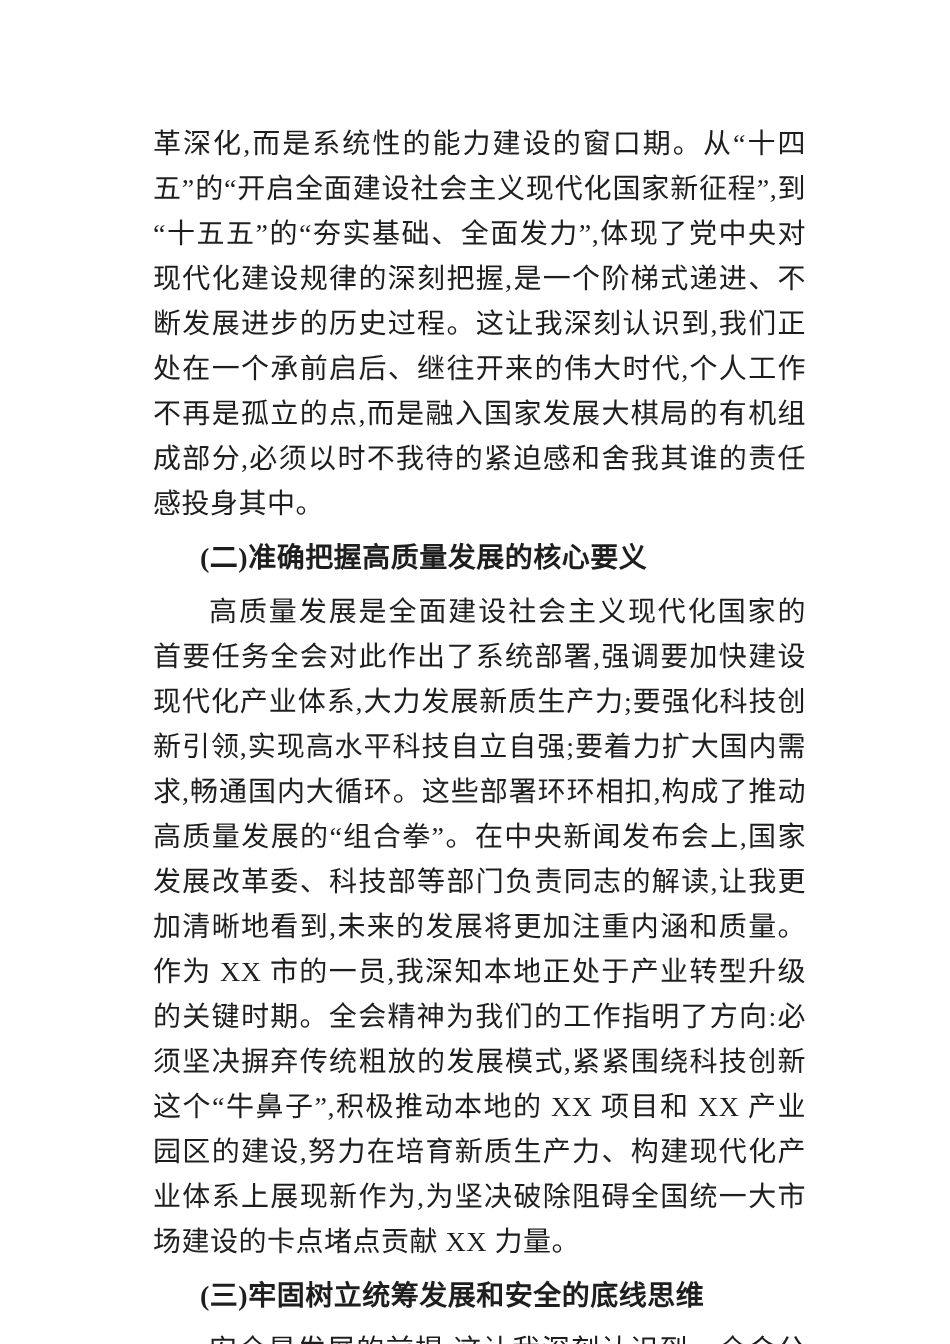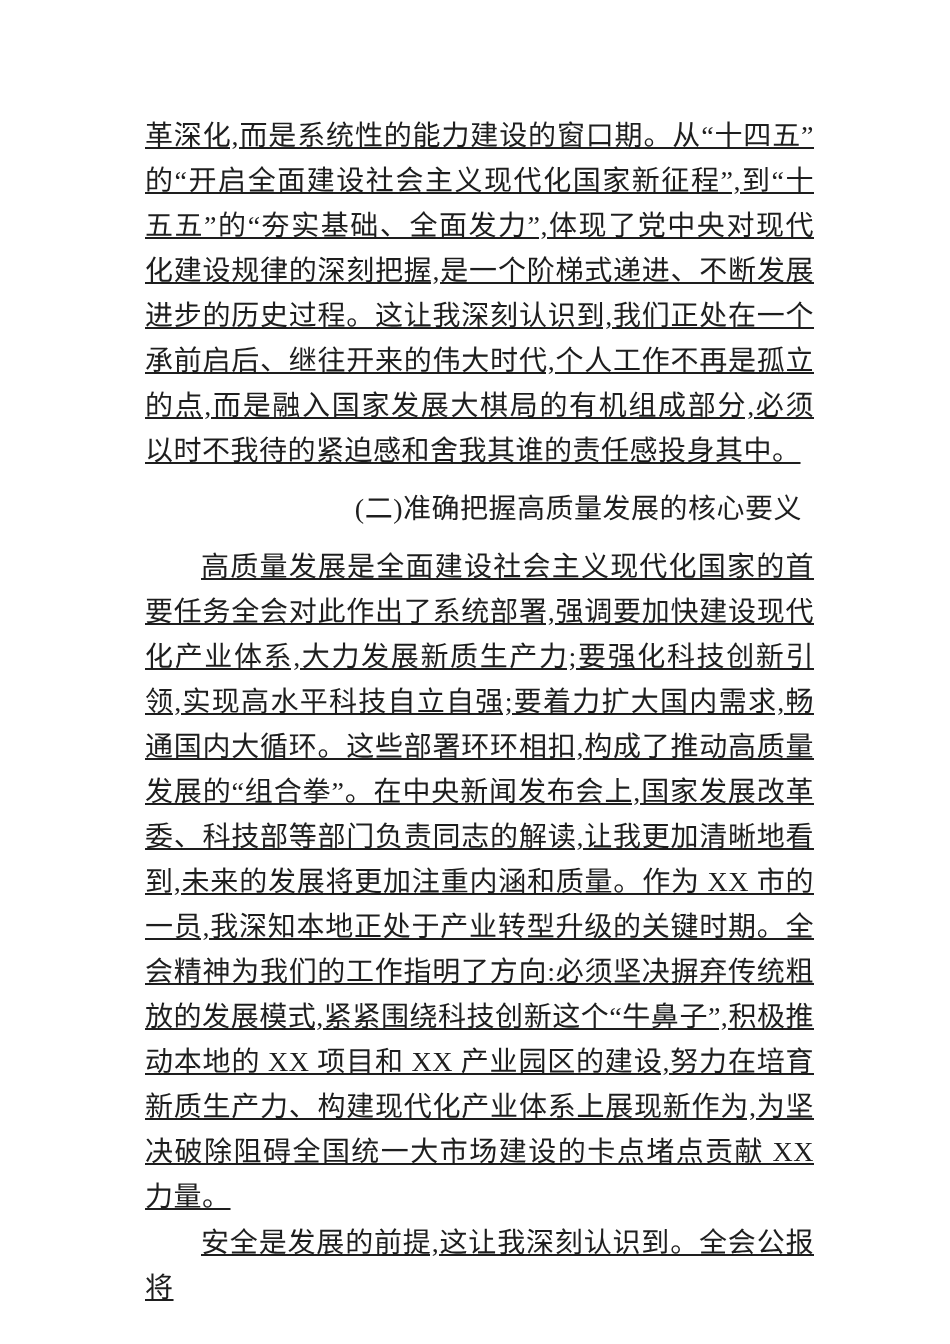--- a/index.html
+++ b/index.html
@@ -16,45 +16,45 @@
     font-family: "Liberation Serif", "DejaVu Serif", serif;
   }
   .content {
     position: absolute;
     left: 144px;
     top: 112px;
     width: 671px;
     color: #1e1e1e;
   }
   .body-para {
-    margin: 1px;
+    margin: 9px;
     font-size: 28px;
     line-height: 45px;
     text-align: justify;
     text-justify: inter-ideograph;
     font-weight: 400;
     letter-spacing: 0.5px;
-    text-decoration: underline;
   }
   .body-para.indent2 {
     text-indent: 2em;
   }
   .heading-para {
-    margin: 13px;
+    margin: 0;
     font-size: 28px;
     line-height: 45px;
-    font-weight: 400;
+    font-weight: 700;
     text-indent: 2em;
-    text-align: right;
+    text-align: left;
     letter-spacing: 0.5px;
   }
 </style>
 </head>
 <body>
 
 <div class="page">
   <div class="content">
     <p class="body-para">革深化,而是系统性的能力建设的窗口期。从“十四五”的“开启全面建设社会主义现代化国家新征程”,到“十五五”的“夯实基础、全面发力”,体现了党中央对现代化建设规律的深刻把握,是一个阶梯式递进、不断发展进步的历史过程。这让我深刻认识到,我们正处在一个承前启后、继往开来的伟大时代,个人工作不再是孤立的点,而是融入国家发展大棋局的有机组成部分,必须以时不我待的紧迫感和舍我其谁的责任感投身其中。</p>
     <p class="heading-para">(二)准确把握高质量发展的核心要义</p>
     <p class="body-para indent2">高质量发展是全面建设社会主义现代化国家的首要任务全会对此作出了系统部署,强调要加快建设现代化产业体系,大力发展新质生产力;要强化科技创新引领,实现高水平科技自立自强;要着力扩大国内需求,畅通国内大循环。这些部署环环相扣,构成了推动高质量发展的“组合拳”。在中央新闻发布会上,国家发展改革委、科技部等部门负责同志的解读,让我更加清晰地看到,未来的发展将更加注重内涵和质量。作为 XX 市的一员,我深知本地正处于产业转型升级的关键时期。全会精神为我们的工作指明了方向:必须坚决摒弃传统粗放的发展模式,紧紧围绕科技创新这个“牛鼻子”,积极推动本地的 XX 项目和 XX 产业园区的建设,努力在培育新质生产力、构建现代化产业体系上展现新作为,为坚决破除阻碍全国统一大市场建设的卡点堵点贡献 XX 力量。</p>
+    <p class="heading-para">(三)牢固树立统筹发展和安全的底线思维</p>
     <p class="body-para indent2">安全是发展的前提,这让我深刻认识到。全会公报将</p>
   </div>
 </div>
 
 </body></html>

